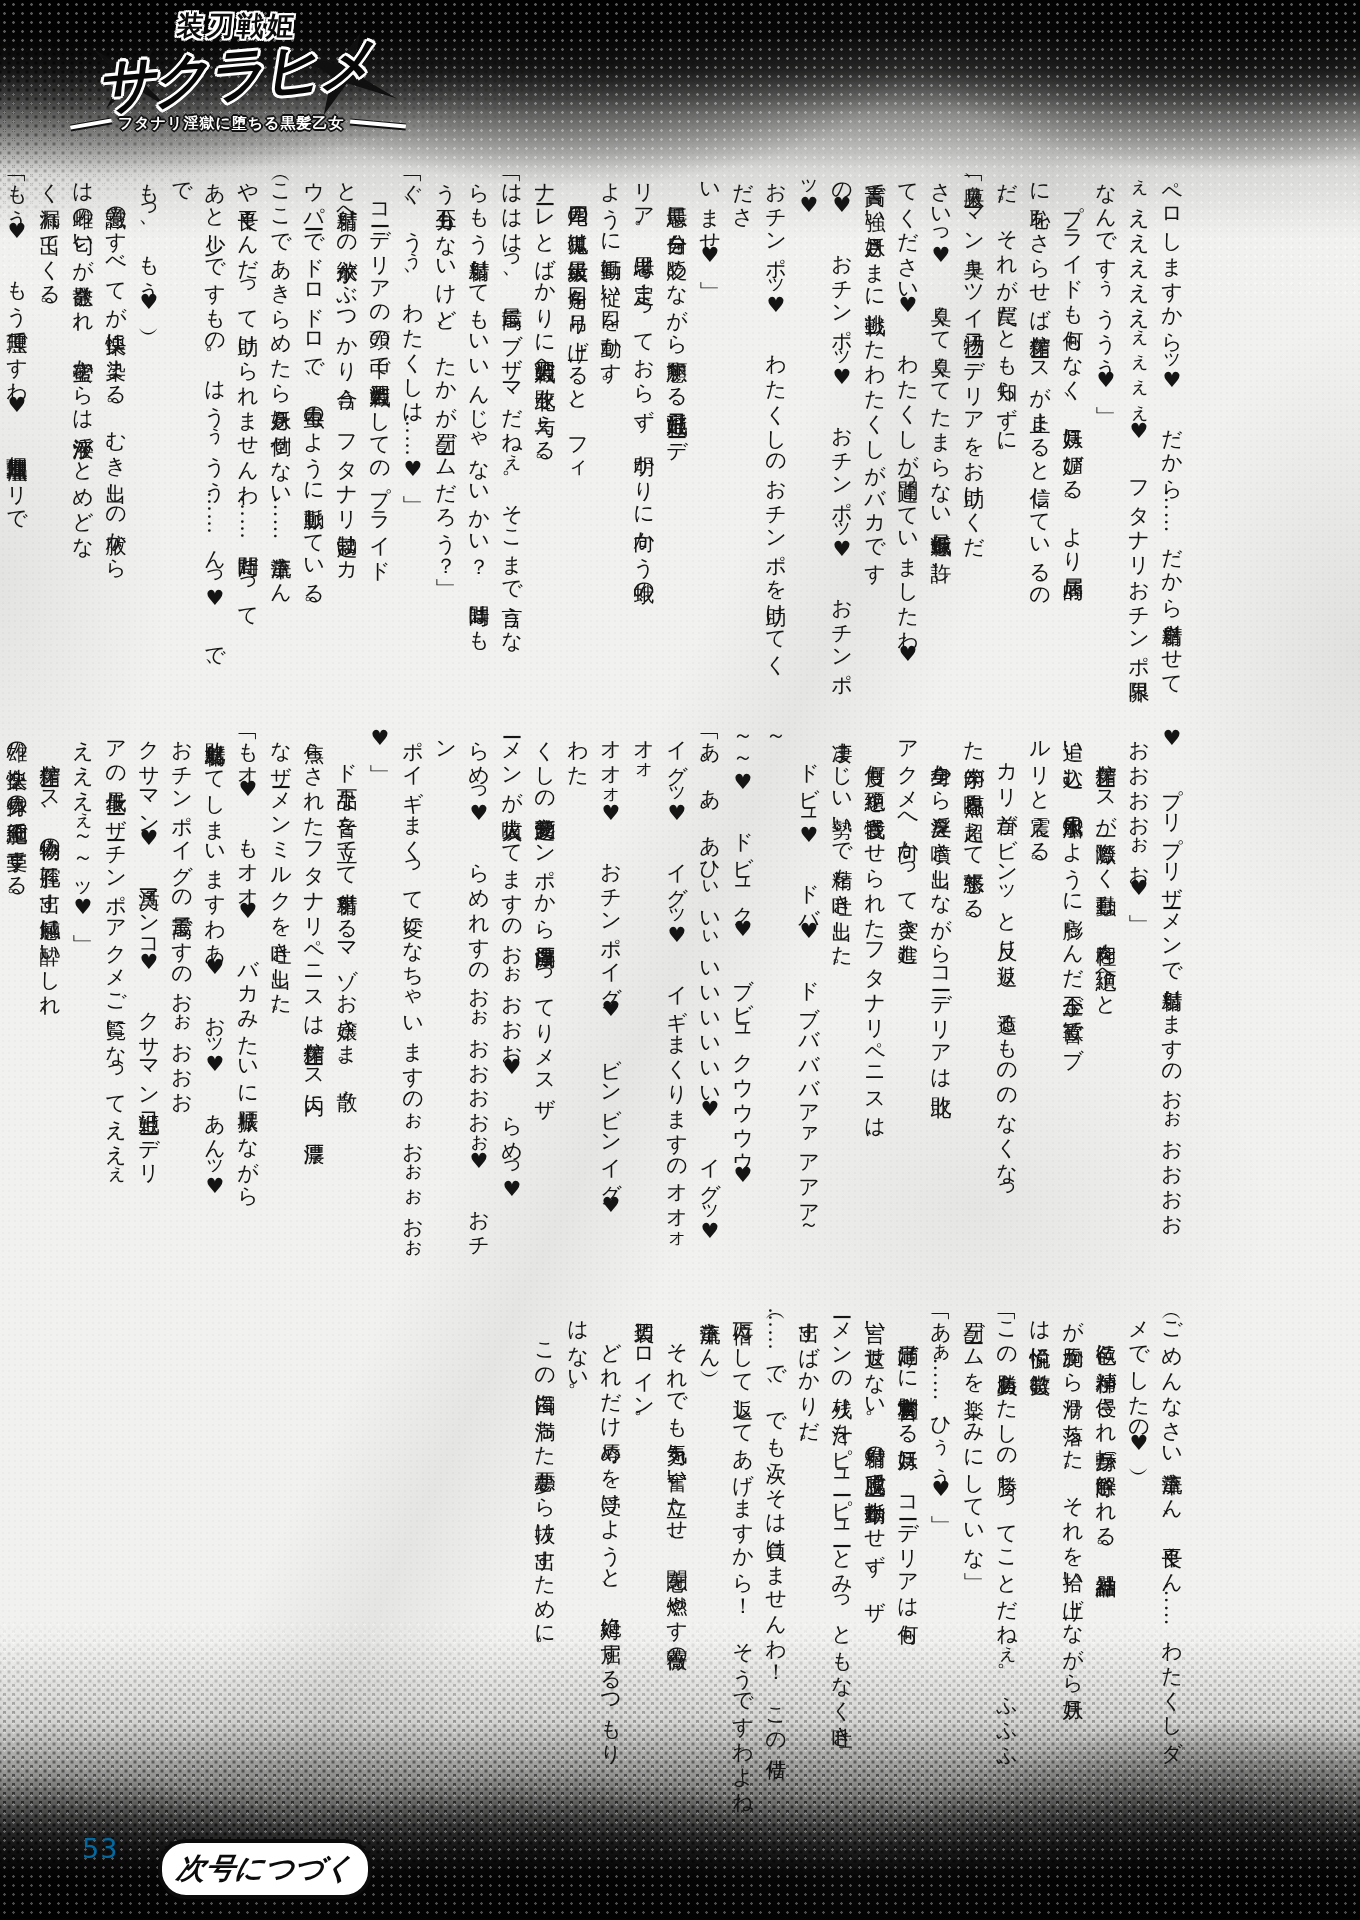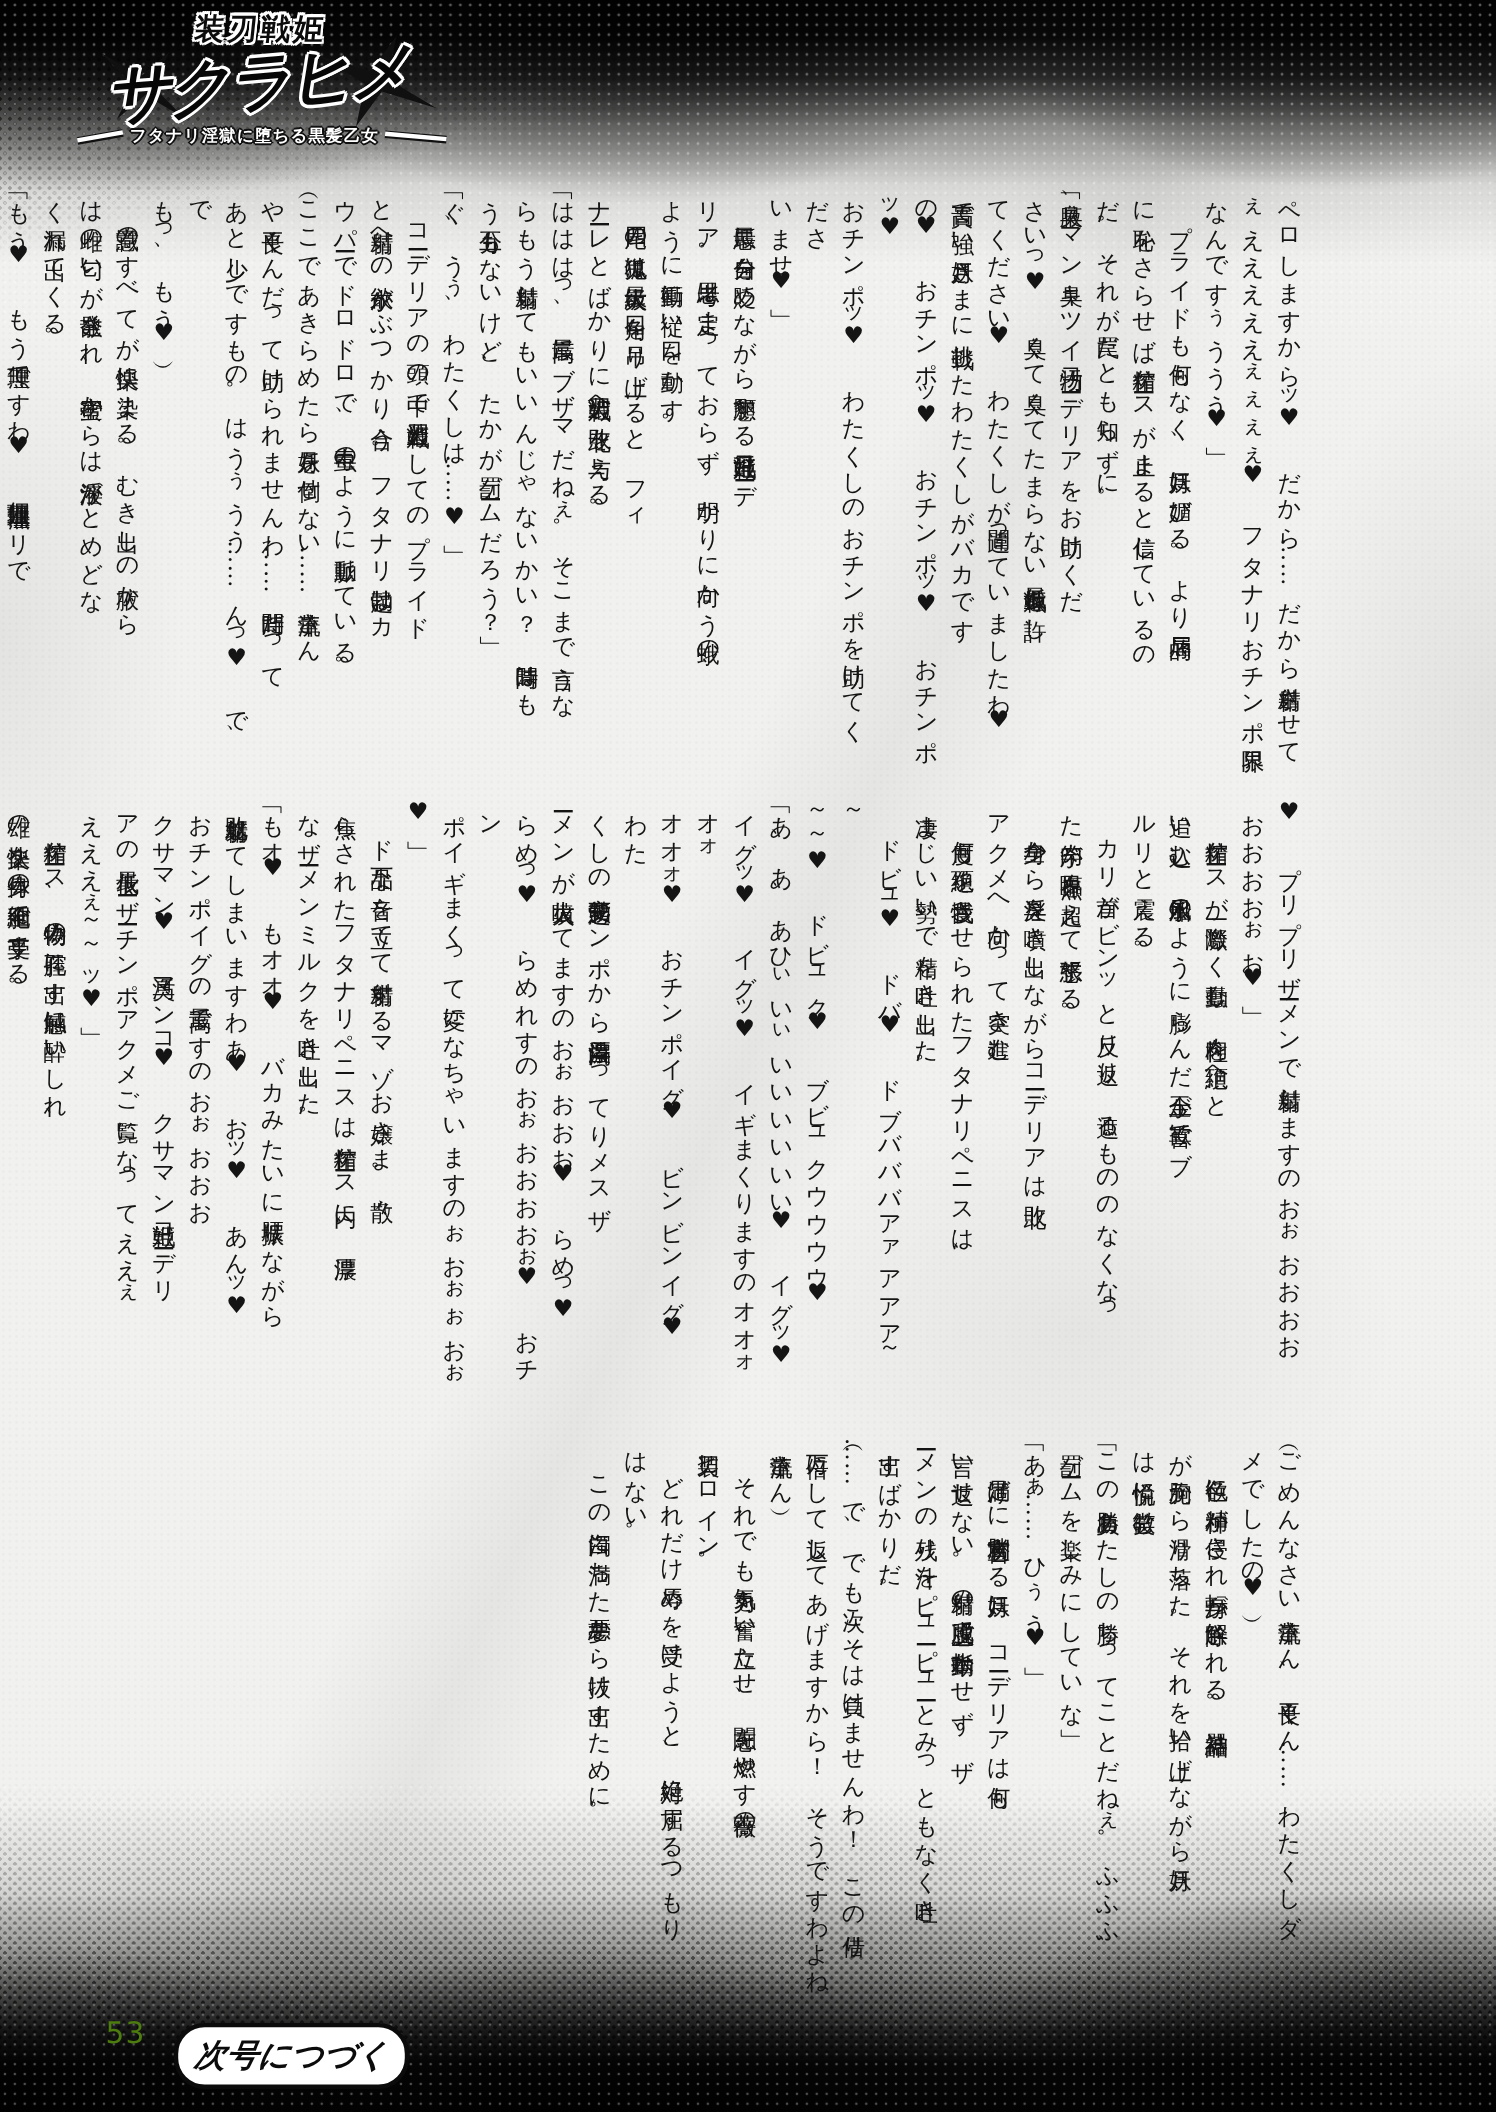--- a/index.html
+++ b/index.html
@@ -91,22 +91,22 @@
     font-family:"DejaVu Sans","Liberation Sans",sans-serif;font-weight:bold;font-size:15px;letter-spacing:1px;
     color:#fff;
     text-shadow:-2px 0 0 #101010,2px 0 0 #101010,0 -2px 0 #101010,0 2px 0 #101010,-1px -1px 0 #101010,1px 1px 0 #101010,-1px 1px 0 #101010,1px -1px 0 #101010;
   }
   .swoosh{display:inline-block;vertical-align:middle;height:4px;background:#fff;
     box-shadow:0 2px 0 #101010, 0 -1px 0 #101010;margin:0 6px;}
   .swoosh.left{width:42px;transform:rotate(-10deg);}
   .swoosh.right{width:56px;transform:rotate(5deg);}
   
   .page-number{
-    position:absolute;left:96px;top:1833px;z-index:4;
-    font-family:"DejaVu Sans","Liberation Sans",sans-serif;font-size:27px;color:#4d7c0f;letter-spacing:1px;
+    position:absolute;left:82px;top:1833px;z-index:4;
+    font-family:"DejaVu Sans","Liberation Sans",sans-serif;font-size:27px;color:#0369a1;letter-spacing:1px;
   }
   .next-box{
     position:absolute;left:158px;top:1839px;width:206px;height:52px;z-index:4;
     background:#fff;border:4px solid #0b0b0b;border-radius:28px;
     display:flex;align-items:center;justify-content:center;
   }
   .next-box span{
     font-family:"DejaVu Serif","Liberation Serif",serif;font-weight:900;font-style:italic;
     font-size:29px;letter-spacing:0px;color:#0b0b0b;transform:skewX(-9deg);white-space:nowrap;
   }

